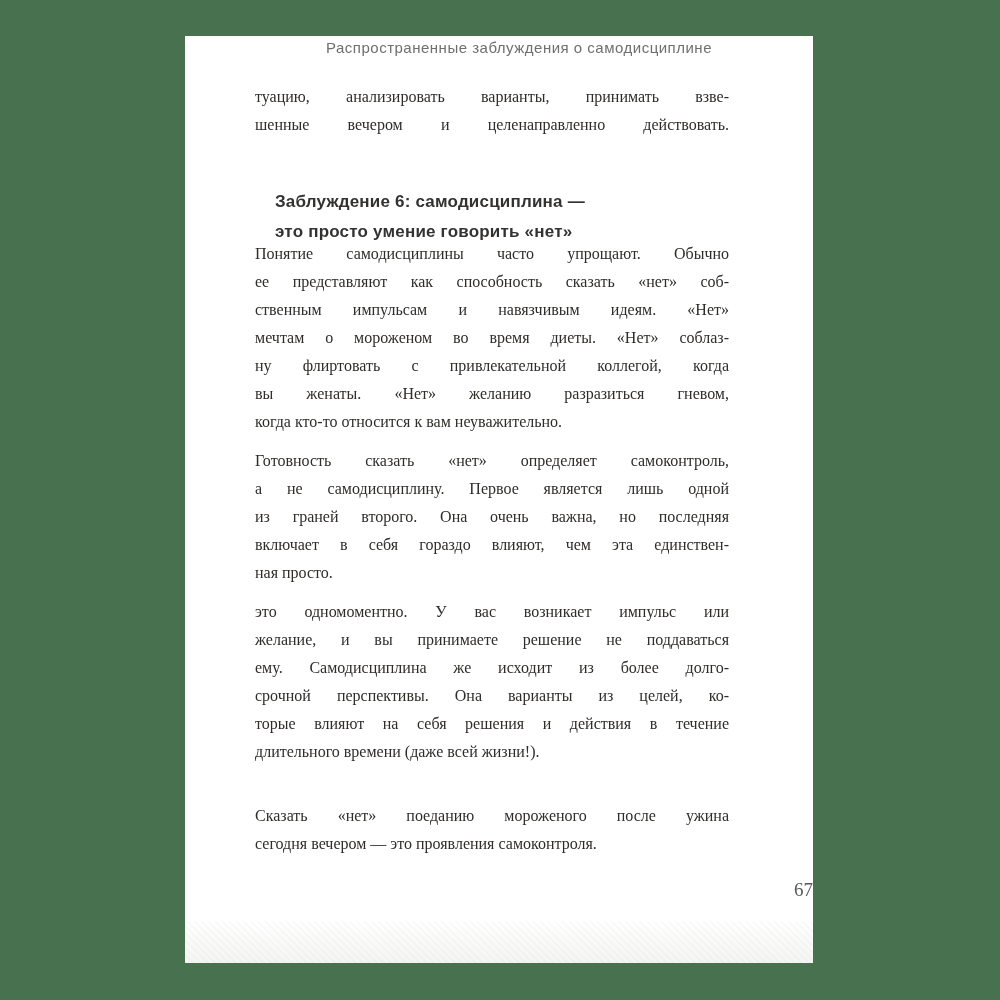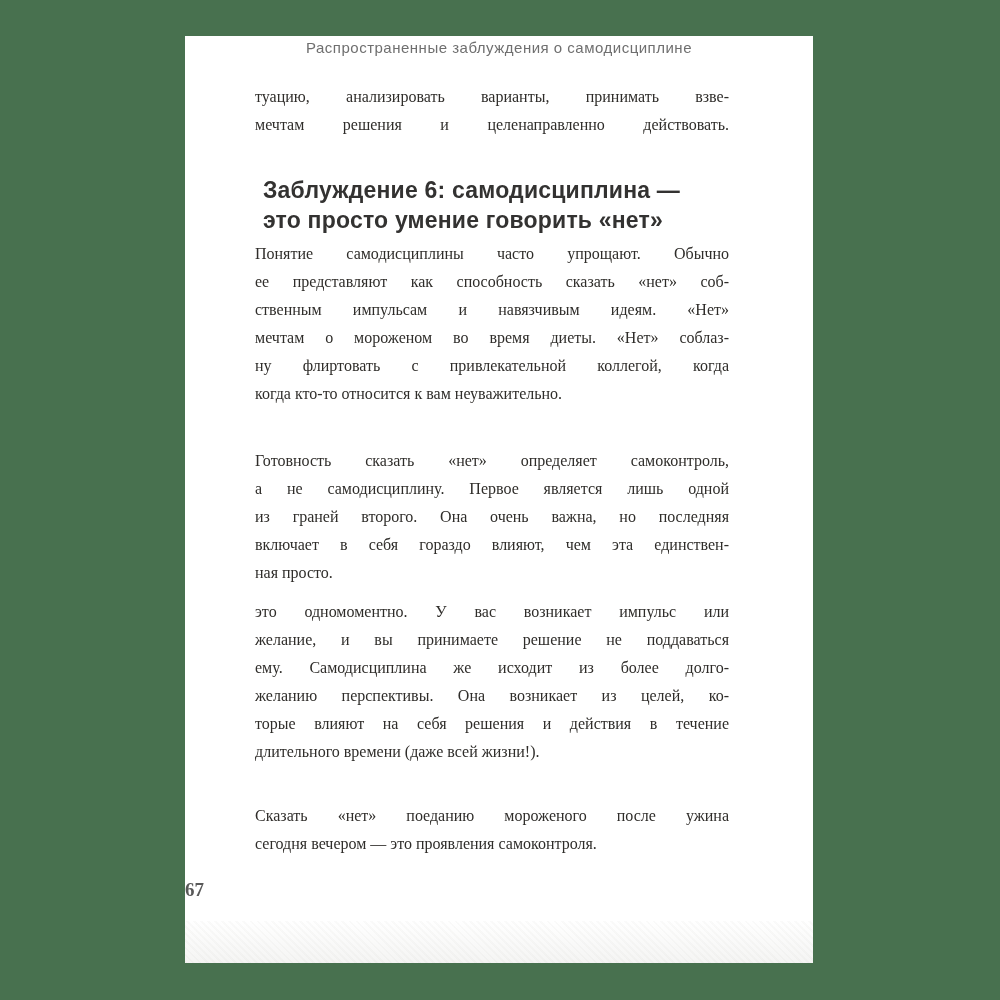--- a/index.html
+++ b/index.html
@@ -21,20 +21,21 @@
     background: var(--page, #ffffff);
   }
   .running-head {
     position: absolute;
     top: 3px; left: 0; width: 100%;
     text-align: center;
     font-family: "Liberation Sans", "DejaVu Sans", sans-serif;
     font-size: 15px;
     letter-spacing: 0.5px;
     color: var(--running-head-text, #6f6f6f);
+    padding-left: 20px;
   }
   .para {
     position: absolute;
     left: 70px; width: 474px;
     font-size: 16px;
     line-height: 28px;
     color: var(--body-text, #2f2d2a);
   }
   .bline {
     text-align: justify;
@@ -42,85 +43,85 @@
     height: 28px;
     overflow: visible;
   }
   .bline.last {
     text-align: center;
     text-align-last: left;
   }
   .heading {
     position: absolute;
     left: 78px; width: 480px;
-    margin: 0;
+    margin: 12px;
     font-family: "Liberation Sans", "DejaVu Sans", sans-serif;
     font-weight: bold;
-    font-size: 23px;
+    font-size: 17px;
     line-height: 30px;
     letter-spacing: 0.2px;
     color: var(--heading-text, #333231);
   }
   .page-number {
     position: absolute;
     left: 0; width: 100%;
-    text-align: left;
+    text-align: right;
     font-size: 19px;
     color: var(--page-number-text, #595959);
-    font-weight: bold;
   }
   .scan-noise {
     position: absolute;
     left: 0; bottom: 0; width: 100%; height: 42px;
     background:
       repeating-linear-gradient(45deg, rgba(160,160,150,0.05) 0 2px, rgba(255,255,255,0) 2px 5px),
       linear-gradient(to bottom, rgba(255,255,255,0), rgba(150,150,138,0.10));
     pointer-events: none;
   }
 </style>
 </head>
 <body>
 
 <div class="backdrop">
   <div class="page">
 
     <div class="running-head">Распространенные заблуждения о самодисциплине</div>
 
     <div class="para" style="top:47px">
       <div class="bline">туацию, анализировать варианты, принимать взве-</div>
-      <div class="bline">мечтам решения и целенаправленно действовать.</div>
+      <div class="bline">шенные вечером и целенаправленно действовать.</div>
     </div>
 
     <h2 class="heading" style="top:139px">
       <div>Заблуждение 6: самодисциплина —</div>
       <div>это просто умение говорить «нет»</div>
     </h2>
 
     <div class="para" style="top:204px">
       <div class="bline">Понятие самодисциплины часто упрощают. Обычно</div>
       <div class="bline">ее представляют как способность сказать «нет» соб-</div>
       <div class="bline">ственным импульсам и навязчивым идеям. «Нет»</div>
       <div class="bline">мечтам о мороженом во время диеты. «Нет» соблаз-</div>
       <div class="bline">ну флиртовать с привлекательной коллегой, когда</div>
+      <div class="bline">вы женаты. «Нет» желанию разразиться гневом,</div>
       <div class="bline last">когда кто-то относится к вам неуважительно.</div>
     </div>
 
     <div class="para" style="top:411px">
       <div class="bline">Готовность сказать «нет» определяет самоконтроль,</div>
       <div class="bline">а не самодисциплину. Первое является лишь одной</div>
       <div class="bline">из граней второго. Она очень важна, но последняя</div>
       <div class="bline">включает в себя гораздо влияют, чем эта единствен-</div>
       <div class="bline last">ная просто.</div>
     </div>
 
     <div class="para" style="top:562px">
       <div class="bline">это одномоментно. У вас возникает импульс или</div>
       <div class="bline">желание, и вы принимаете решение не поддаваться</div>
       <div class="bline">ему. Самодисциплина же исходит из более долго-</div>
-      <div class="bline">желанию перспективы. Она возникает из целей, ко-</div>
+      <div class="bline">срочной перспективы. Она варианты из целей, ко-</div>
       <div class="bline">торые влияют на себя решения и действия в течение</div>
       <div class="bline last">длительного времени (даже всей жизни!).</div>
     </div>
 
     <div class="para" style="top:766px">
       <div class="bline">Сказать «нет» поеданию мороженого после ужина</div>
       <div class="bline last">сегодня вечером — это проявления самоконтроля.</div>
     </div>
 
     <div class="page-number" style="top:843px">67</div>

